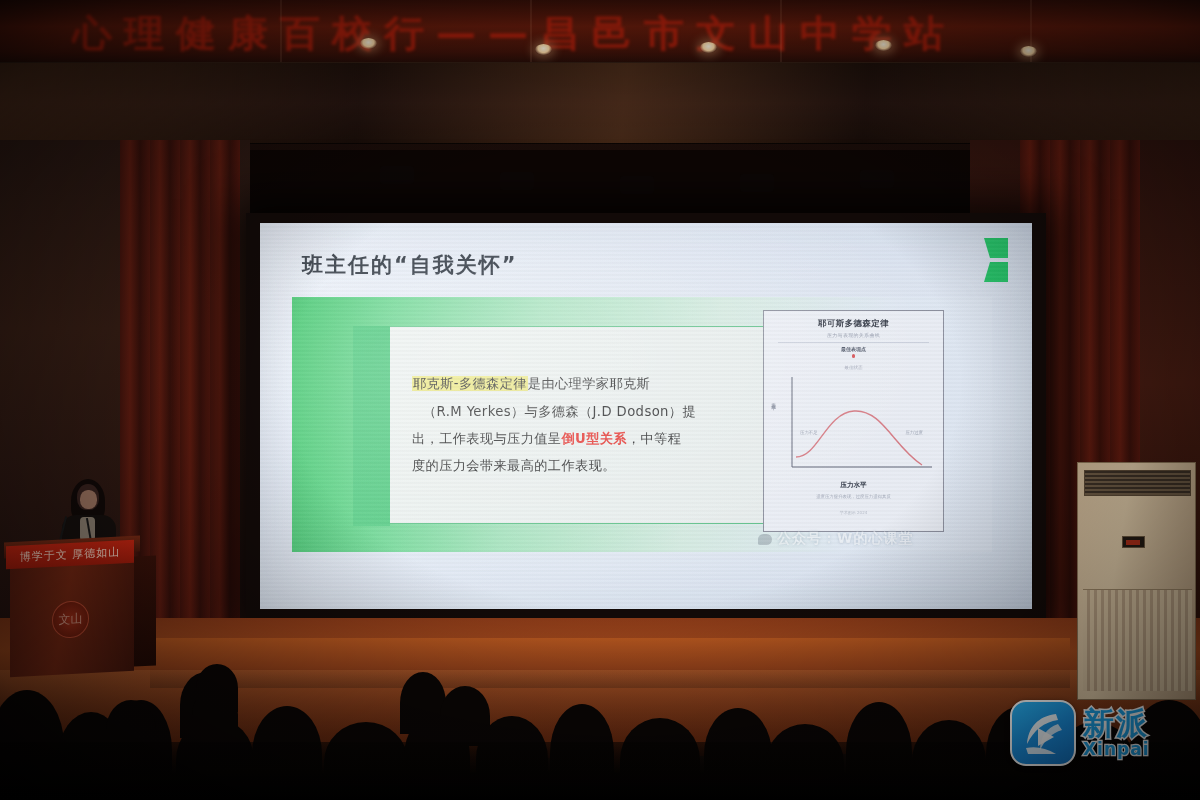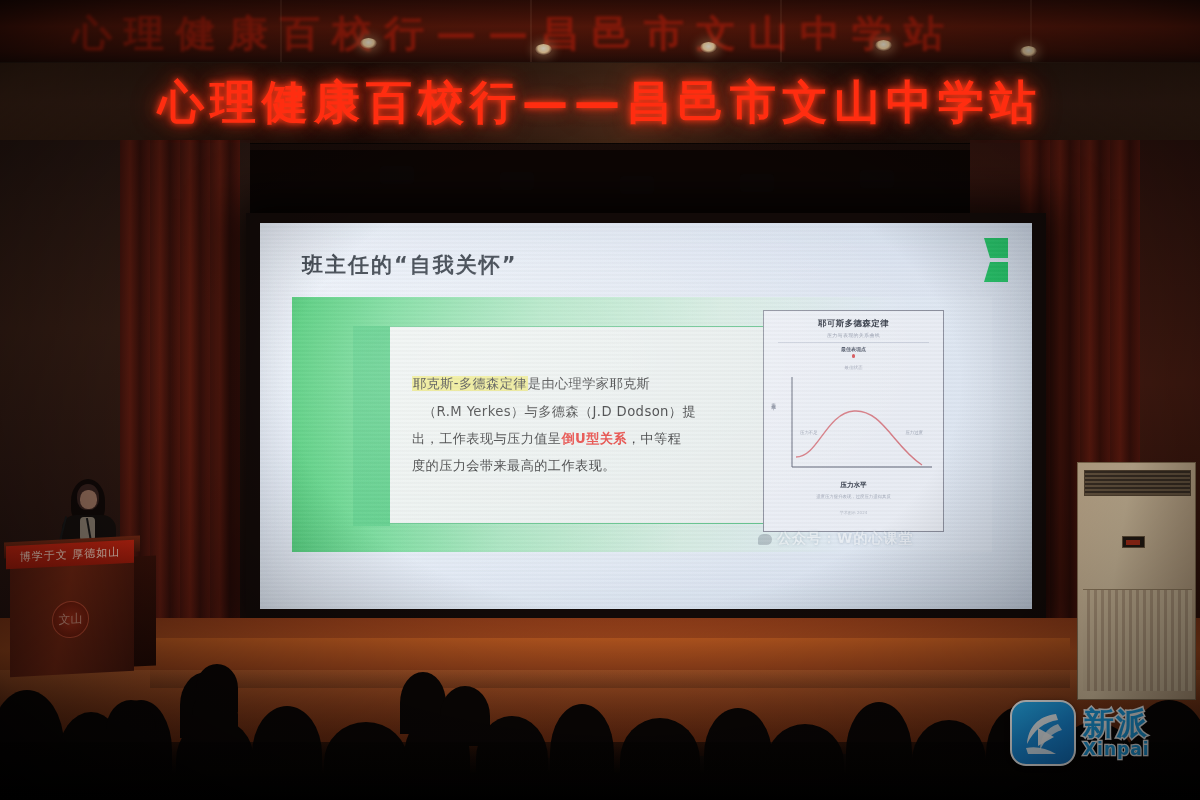--- a/index.html
+++ b/index.html
@@ -324,21 +324,20 @@
   <div class="ceiling-panelline" style="left:780px;"></div>
   <div class="ceiling-panelline" style="left:1030px;"></div>
   <div class="ceiling-light" style="left:360px;top:38px;"></div>
   <div class="ceiling-light" style="left:535px;top:44px;"></div>
   <div class="ceiling-light" style="left:700px;top:42px;"></div>
   <div class="ceiling-light" style="left:875px;top:40px;"></div>
   <div class="ceiling-light" style="left:1020px;top:46px;"></div>
 
   <div class="led-banner">
     <div class="led-sheen"></div>
-    <div class="led-text">心理健康百校行——昌邑市文山中学站</div>
   </div>
 
   <div class="back-dark"></div>
   <div class="wall-left"></div>
   <div class="wall-right"></div>
   <div class="curtain" style="left:120px;"></div>
   <div class="curtain" style="right:60px;"></div>
 
   <div style="position:absolute;left:380px;top:166px;width:34px;height:18px;background:#0d0706;border-radius:3px;"></div>
   <div style="position:absolute;left:500px;top:172px;width:34px;height:18px;background:#0d0706;border-radius:3px;"></div>

